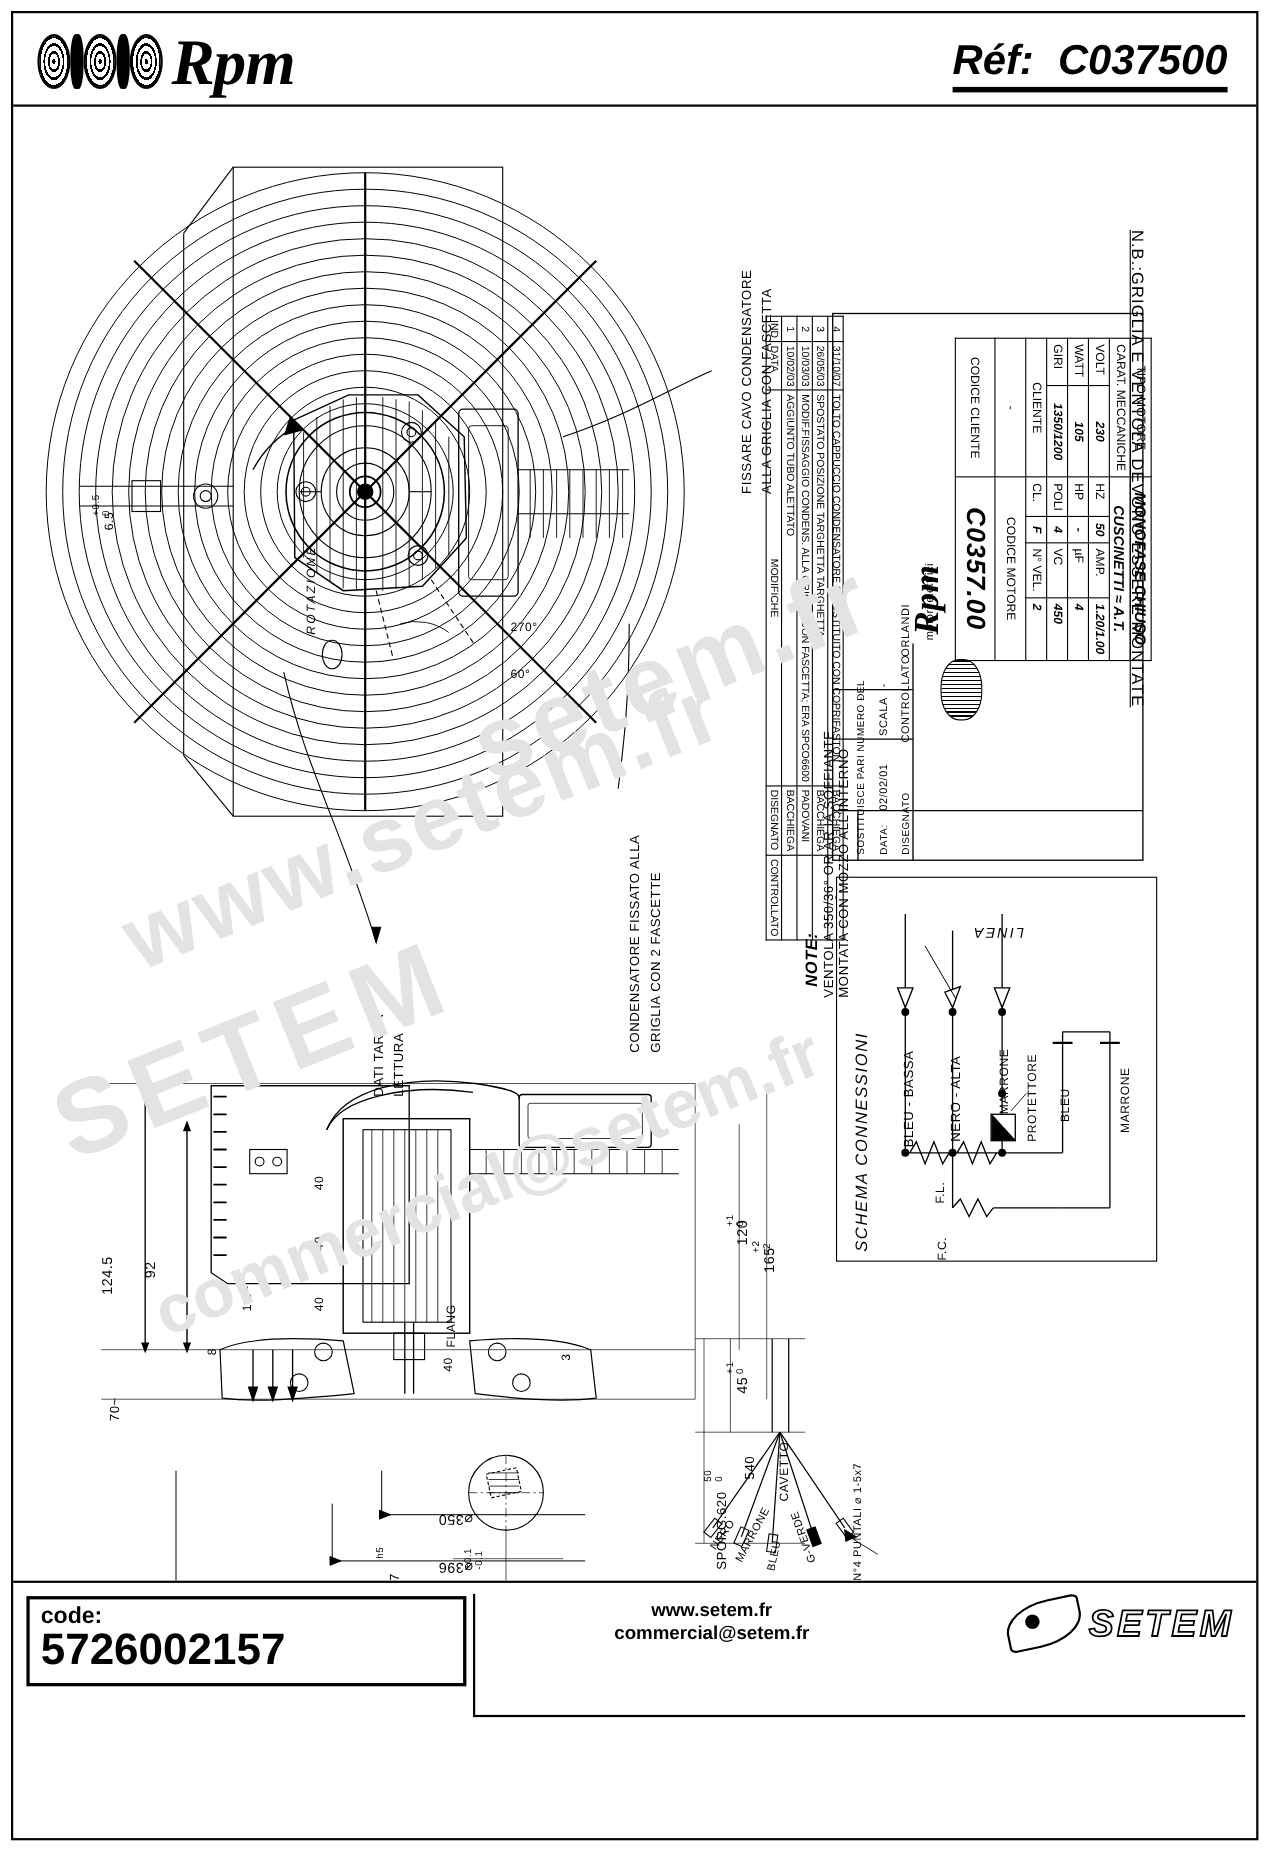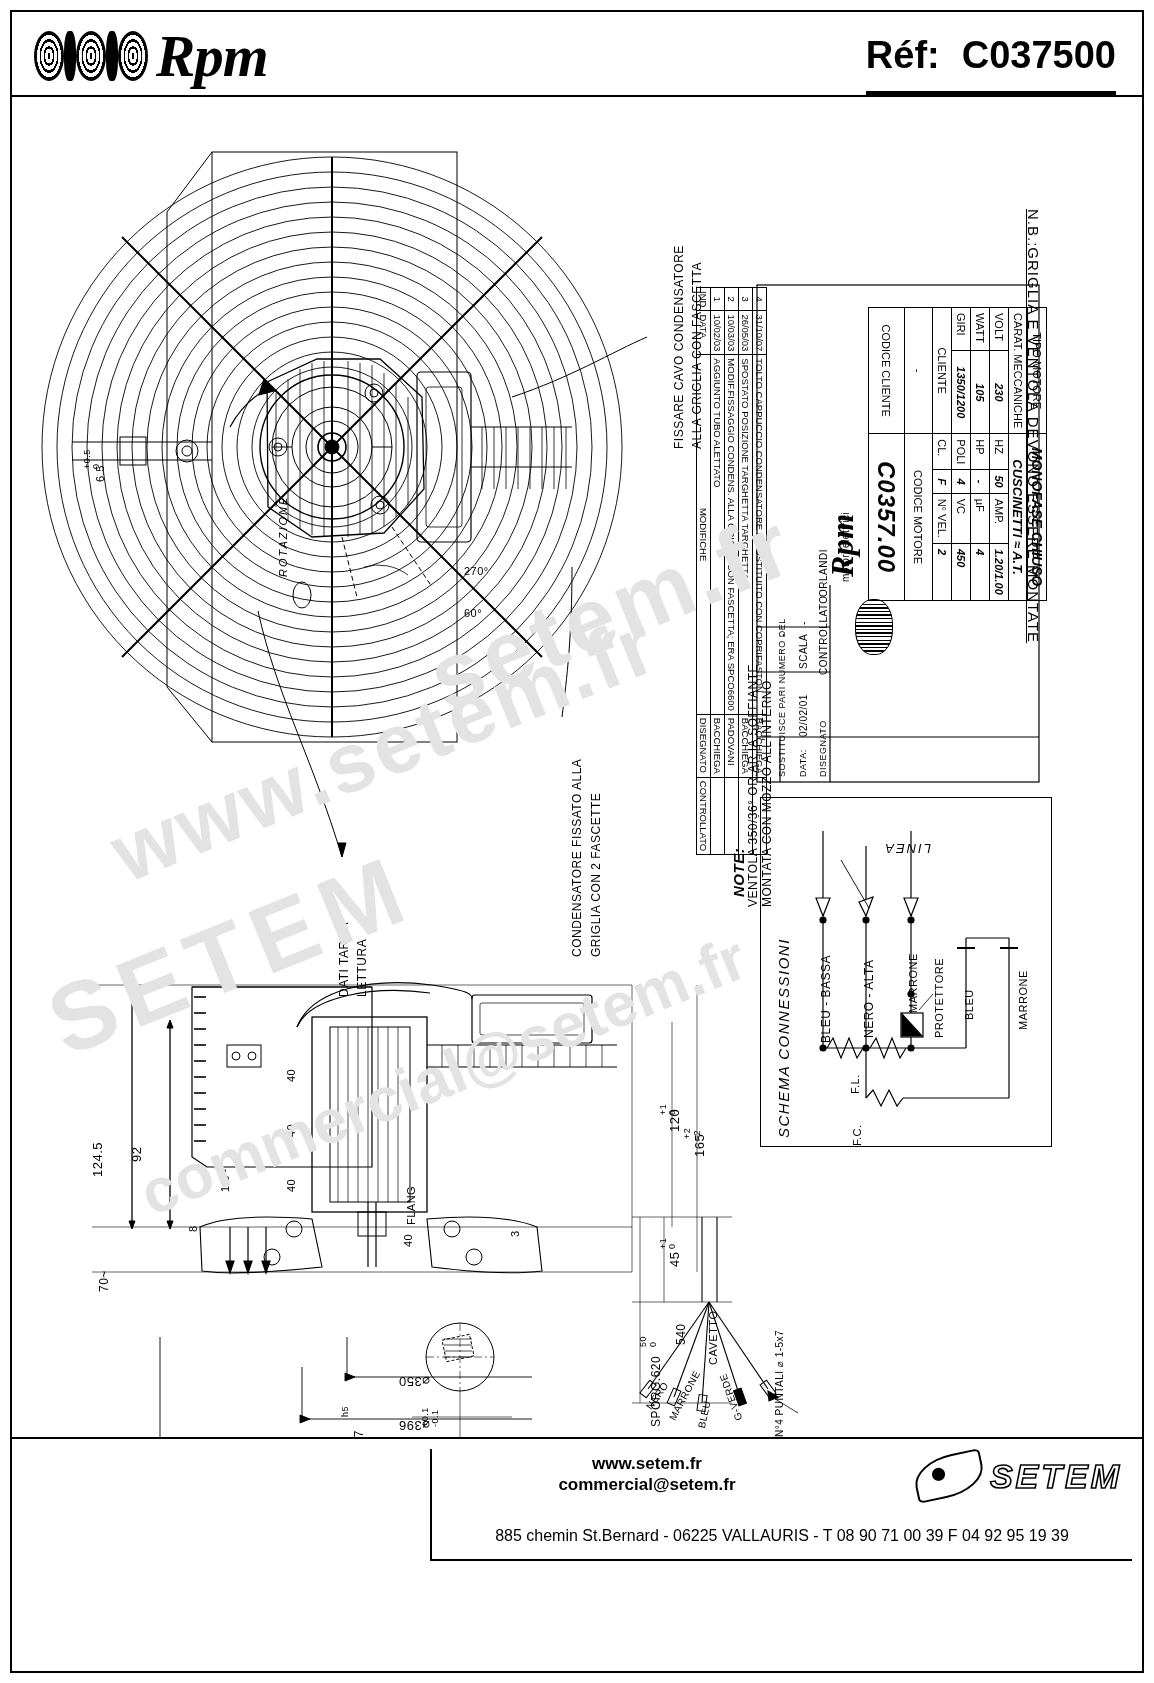--- a/index.html
+++ b/index.html
@@ -50,25 +50,26 @@
     font-weight: bold;
     font-size: 59px;
     letter-spacing: -1px;
     line-height: 0.95;
     color: #000;
     margin-left: 8px;
   }
   .ref-block {
     position: absolute; right: 26px; top: 22px;
     font-family: "Liberation Sans", sans-serif;
+    font-style: italic;
     font-weight: bold;
     font-size: 38px;
     color: #000;
     border-bottom: 5px solid #000;
-    padding-bottom: 14px;
+    padding-bottom: 2px;
     white-space: nowrap;
   }
   .ref-block .ref-label { margin-right: 22px; }
 
   
   .canvas {
     position: absolute;
     left: 12px; top: 97px;
     width: 1130px; height: 1340px;
     overflow: hidden;
@@ -788,28 +789,31 @@
     <div class="t s13 rot180" style="left:418px; top:1336px;">⌀396</div>
 
   </div>
 
   <div class="wm wm-a">www.setem.fr</div>
   <div class="wm wm-b">SETEM</div>
   <div class="wm wm-c">commercial@setem.fr</div>
   <div class="wm wm-d">setem.fr</div>
 
   <div class="footer">
+    <div class="code-box">
+      <div class="code-label">code:</div>
+      <div class="code-value">5726002157</div>
+    </div>
     <div class="footer-divider"></div>
     <div class="footer-innerline"></div>
     <div class="footer-right">
       <div class="mail-wrap">
         <div class="web-line">www.setem.fr</div>
         <div class="mail-line">commercial@setem.fr</div>
       </div>
       <div class="setem-logo">
         <span class="setem-swoosh"></span>
         <span class="setem-word">SETEM</span>
       </div>
-      <div class="addr-line">885 chemin St.Bernard  -  06225 VALLAURIS  -  T 08 90 71 00 39   F 04 92 95 19 39</div>
     </div>
   </div>
 
 </div>
 
 </body></html>

